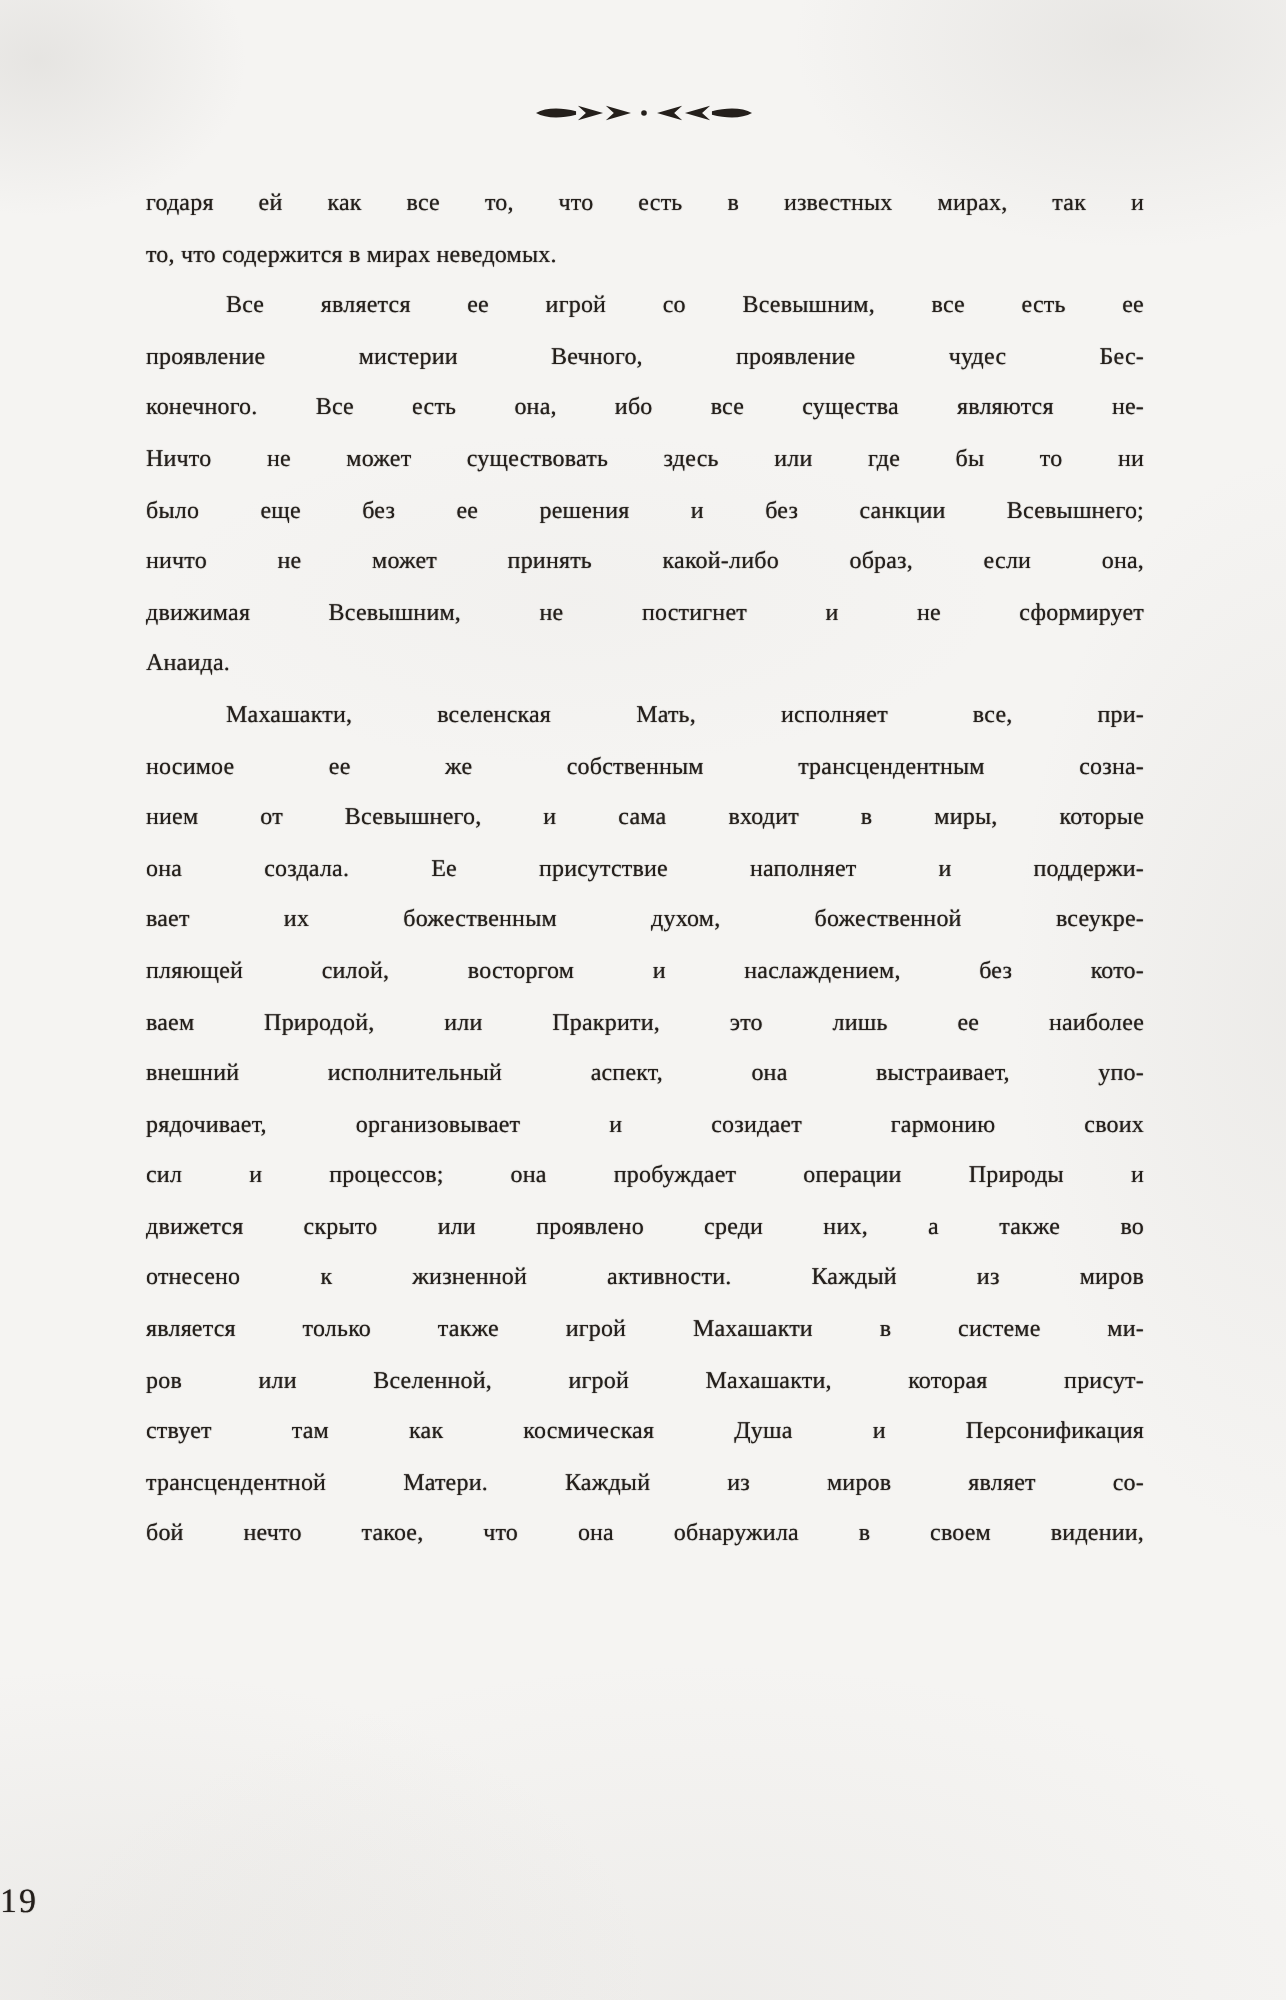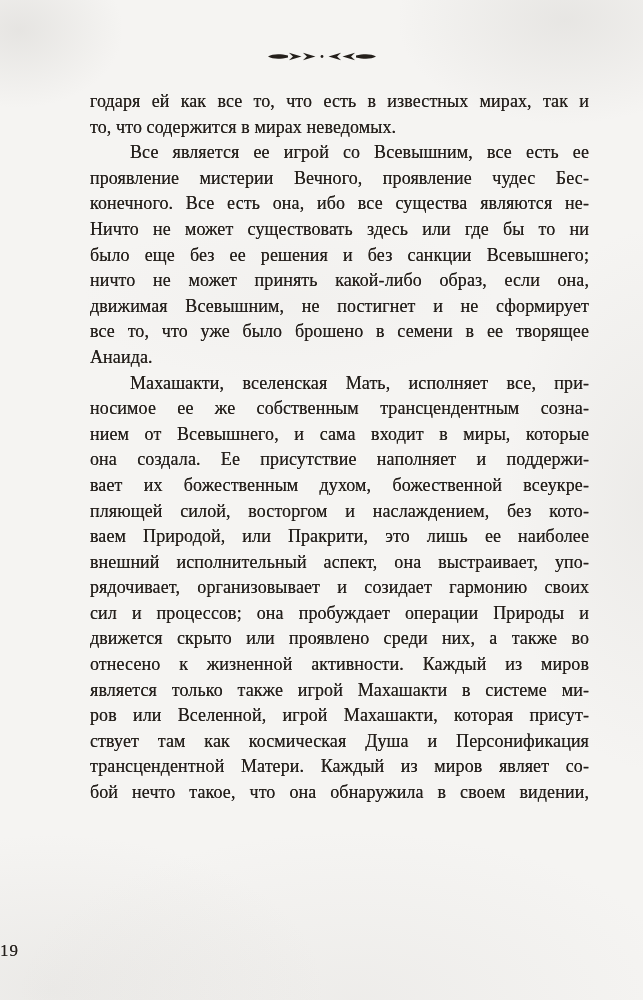--- a/index.html
+++ b/index.html
@@ -28,24 +28,24 @@
     position: absolute;
     top: 50px;
     left: 0;
     width: 100%;
     display: flex;
     justify-content: center;
   }
   .ornament-wrap svg { display: block; }
   .textblock {
     position: absolute;
-    left: 90px;
+    left: 73px;
     top: 89px;
     width: 499px;
-    font-size: 18px;
+    font-size: 12px;
     line-height: 25.6px;
     letter-spacing: 0.1px;
     text-shadow: 0 0 0.55px rgba(34, 30, 26, 0.85);
   }
   .line {
     text-align: justify;
     text-align-last: justify;
     white-space: normal;
   }
   .line.p-first { text-indent: 40px; }
@@ -87,21 +87,20 @@
     <div class="line">годаря ей как все то, что есть в известных мирах, так и</div>
     <div class="line p-last">то, что содержится в мирах неведомых.</div>
 
     <div class="line p-first">Все является ее игрой со Всевышним, все есть ее</div>
     <div class="line">проявление мистерии Вечного, проявление чудес Бес-</div>
     <div class="line">конечного. Все есть она, ибо все существа являются не-</div>
     <div class="line">Ничто не может существовать здесь или где бы то ни</div>
     <div class="line">было еще без ее решения и без санкции Всевышнего;</div>
     <div class="line">ничто не может принять какой-либо образ, если она,</div>
     <div class="line">движимая Всевышним, не постигнет и не сформирует</div>
-    <div class="line">все то, что уже было брошено в семени в ее творящее</div>
     <div class="line p-last">Анаида.</div>
 
     <div class="line p-first">Махашакти, вселенская Мать, исполняет все, при-</div>
     <div class="line">носимое ее же собственным трансцендентным созна-</div>
     <div class="line">нием от Всевышнего, и сама входит в миры, которые</div>
     <div class="line">она создала. Ее присутствие наполняет и поддержи-</div>
     <div class="line">вает их божественным духом, божественной всеукре-</div>
     <div class="line">пляющей силой, восторгом и наслаждением, без кото-</div>
     <div class="line">ваем Природой, или Пракрити, это лишь ее наиболее</div>
     <div class="line">внешний исполнительный аспект, она выстраивает, упо-</div>

